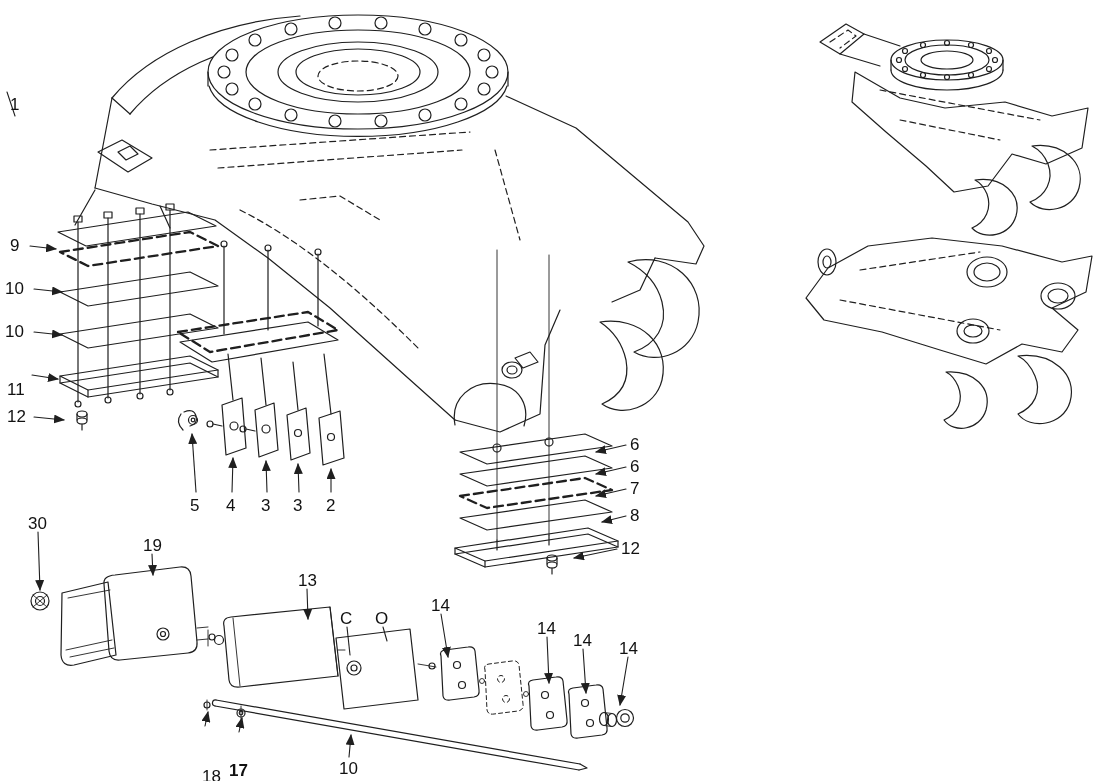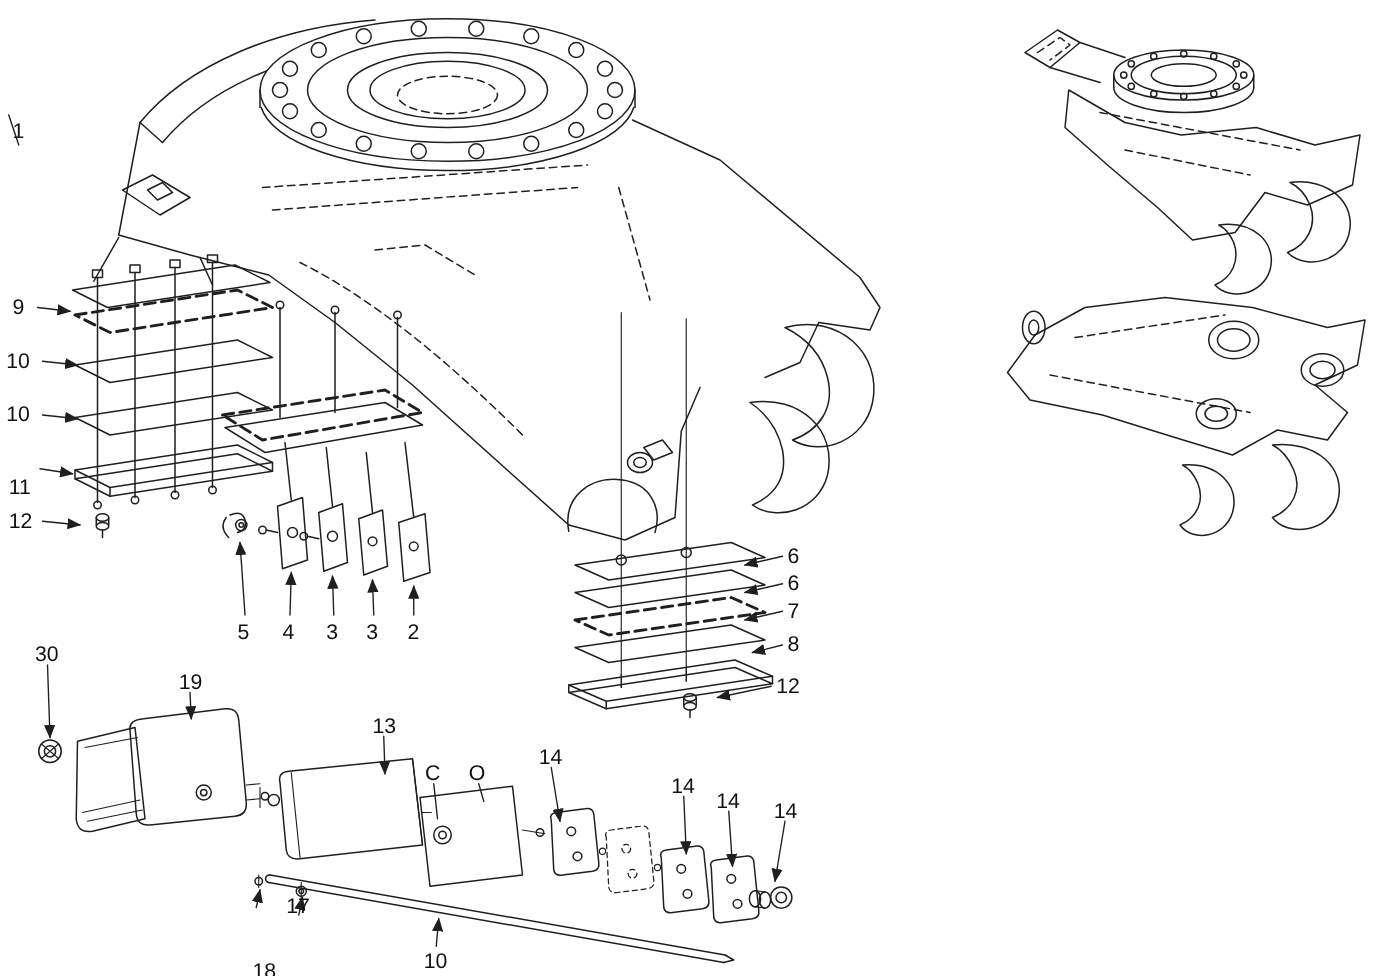--- a/index.html
+++ b/index.html
@@ -331,16 +331,16 @@
   <div class="callout" style="left:28px;  top:514px;">30</div>
   <div class="callout" style="left:143px; top:536px;">19</div>
   <div class="callout" style="left:298px; top:571px;">13</div>
   <div class="callout" style="left:340px; top:609px;">C</div>
   <div class="callout" style="left:375px; top:609px;">O</div>
   <div class="callout" style="left:431px; top:596px;">14</div>
   <div class="callout" style="left:537px; top:619px;">14</div>
   <div class="callout" style="left:573px; top:631px;">14</div>
   <div class="callout" style="left:619px; top:639px;">14</div>
   <div class="callout" style="left:202px; top:727px;margin-top:40px;">18</div>
-  <div class="callout" style="left:229px; top:715px;">17</div>
+  <div class="callout" style="left:229px; top:761px;font-weight:bold;">17</div>
   <div class="callout" style="left:339px; top:759px;">10</div>
 
 </div>
 
 </body></html>

